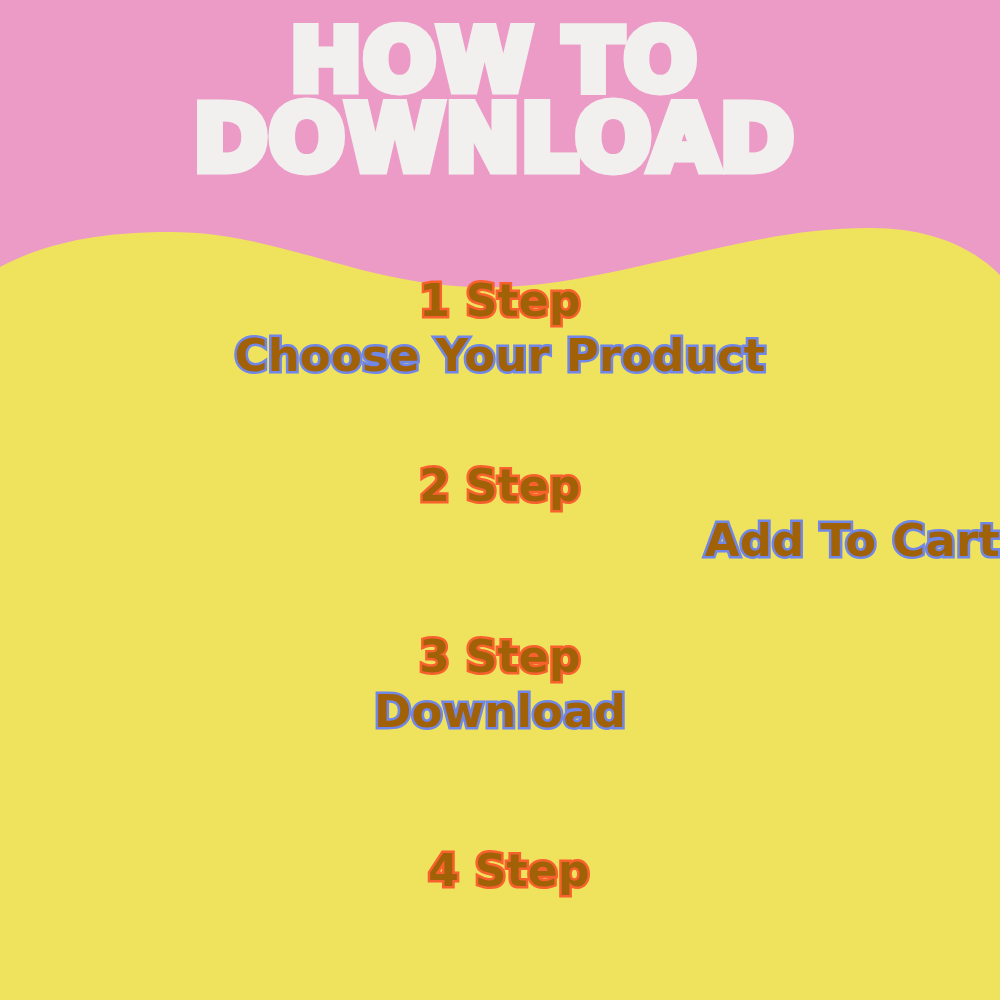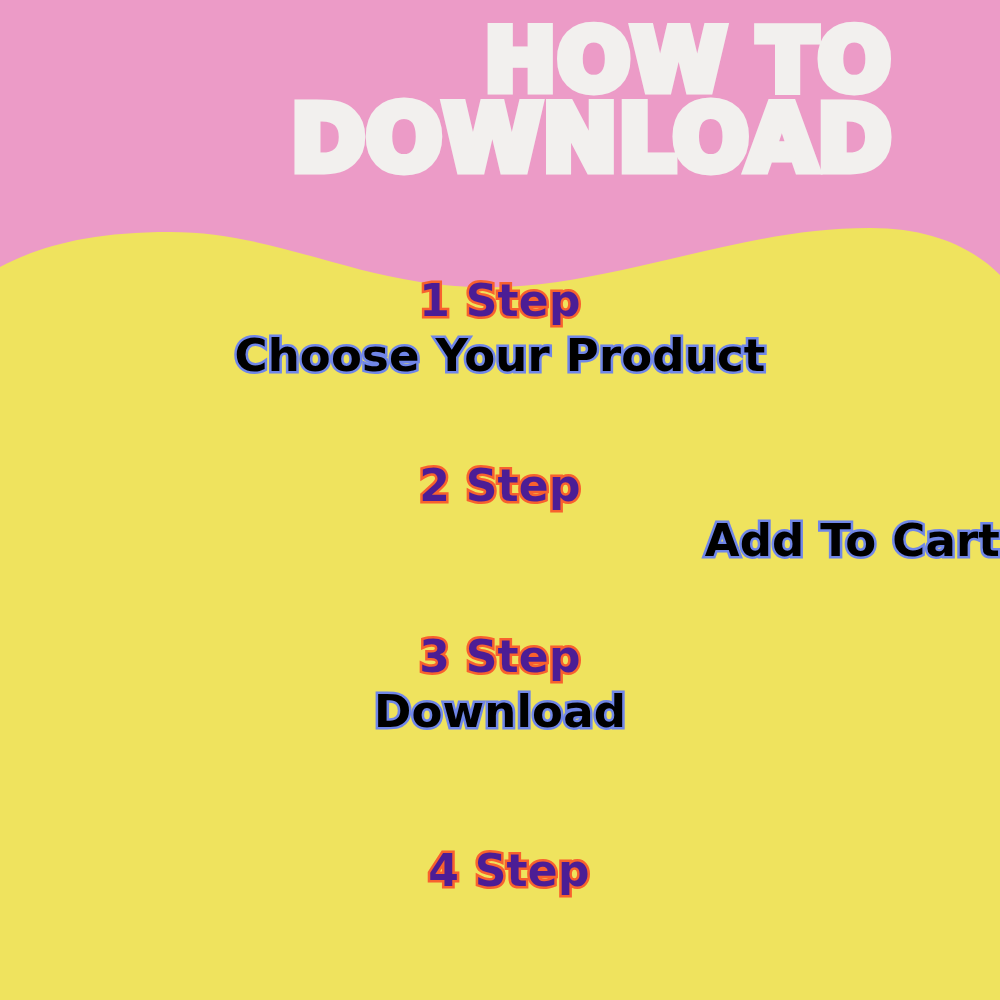--- a/index.html
+++ b/index.html
@@ -53,22 +53,23 @@
     z-index: 2;
   }
 
   
   .title-block {
     position: absolute;
     left: 0;
     top: 24px;
     width: 892px;
     z-index: 5;
-    text-align: right;
+    text-align: center;
     line-height: 0.86;
+    padding-left: 48px;
   }
   .title-line {
     color: #F2F0EE;
     font-weight: 900;
     letter-spacing: 0.012em;
     -webkit-text-stroke: 9px #F2F0EE;
     paint-order: stroke fill;
     display: block;
     white-space: nowrap;
   }
@@ -92,32 +93,32 @@
   }
   .step {
     width: 1000px;
     text-align: center;
     margin-bottom: 72px;
   }
   .step:last-child { margin-bottom: 0; padding-left: 9px; }
 
   .step-heading {
     display: block;
-    color: #4c1d95;
+    color: #a16207;
     font-weight: 900;
     font-size: 44px;
     line-height: 1.12;
     letter-spacing: 0.005em;
     -webkit-text-stroke: 5px #F8612E;
     paint-order: stroke fill;
     white-space: nowrap;
   }
   .step-sub {
     display: block;
-    color: #000000;
+    color: #a16207;
     font-weight: 900;
     line-height: 1.1;
     letter-spacing: 0.004em;
     -webkit-text-stroke: 5px #7086E8;
     paint-order: stroke fill;
     white-space: nowrap;
     margin-top: 6px;
   }
   .step-sub.s1 { font-size: 45px; }
   .step-sub.s2 { font-size: 45px; text-align: right; }

